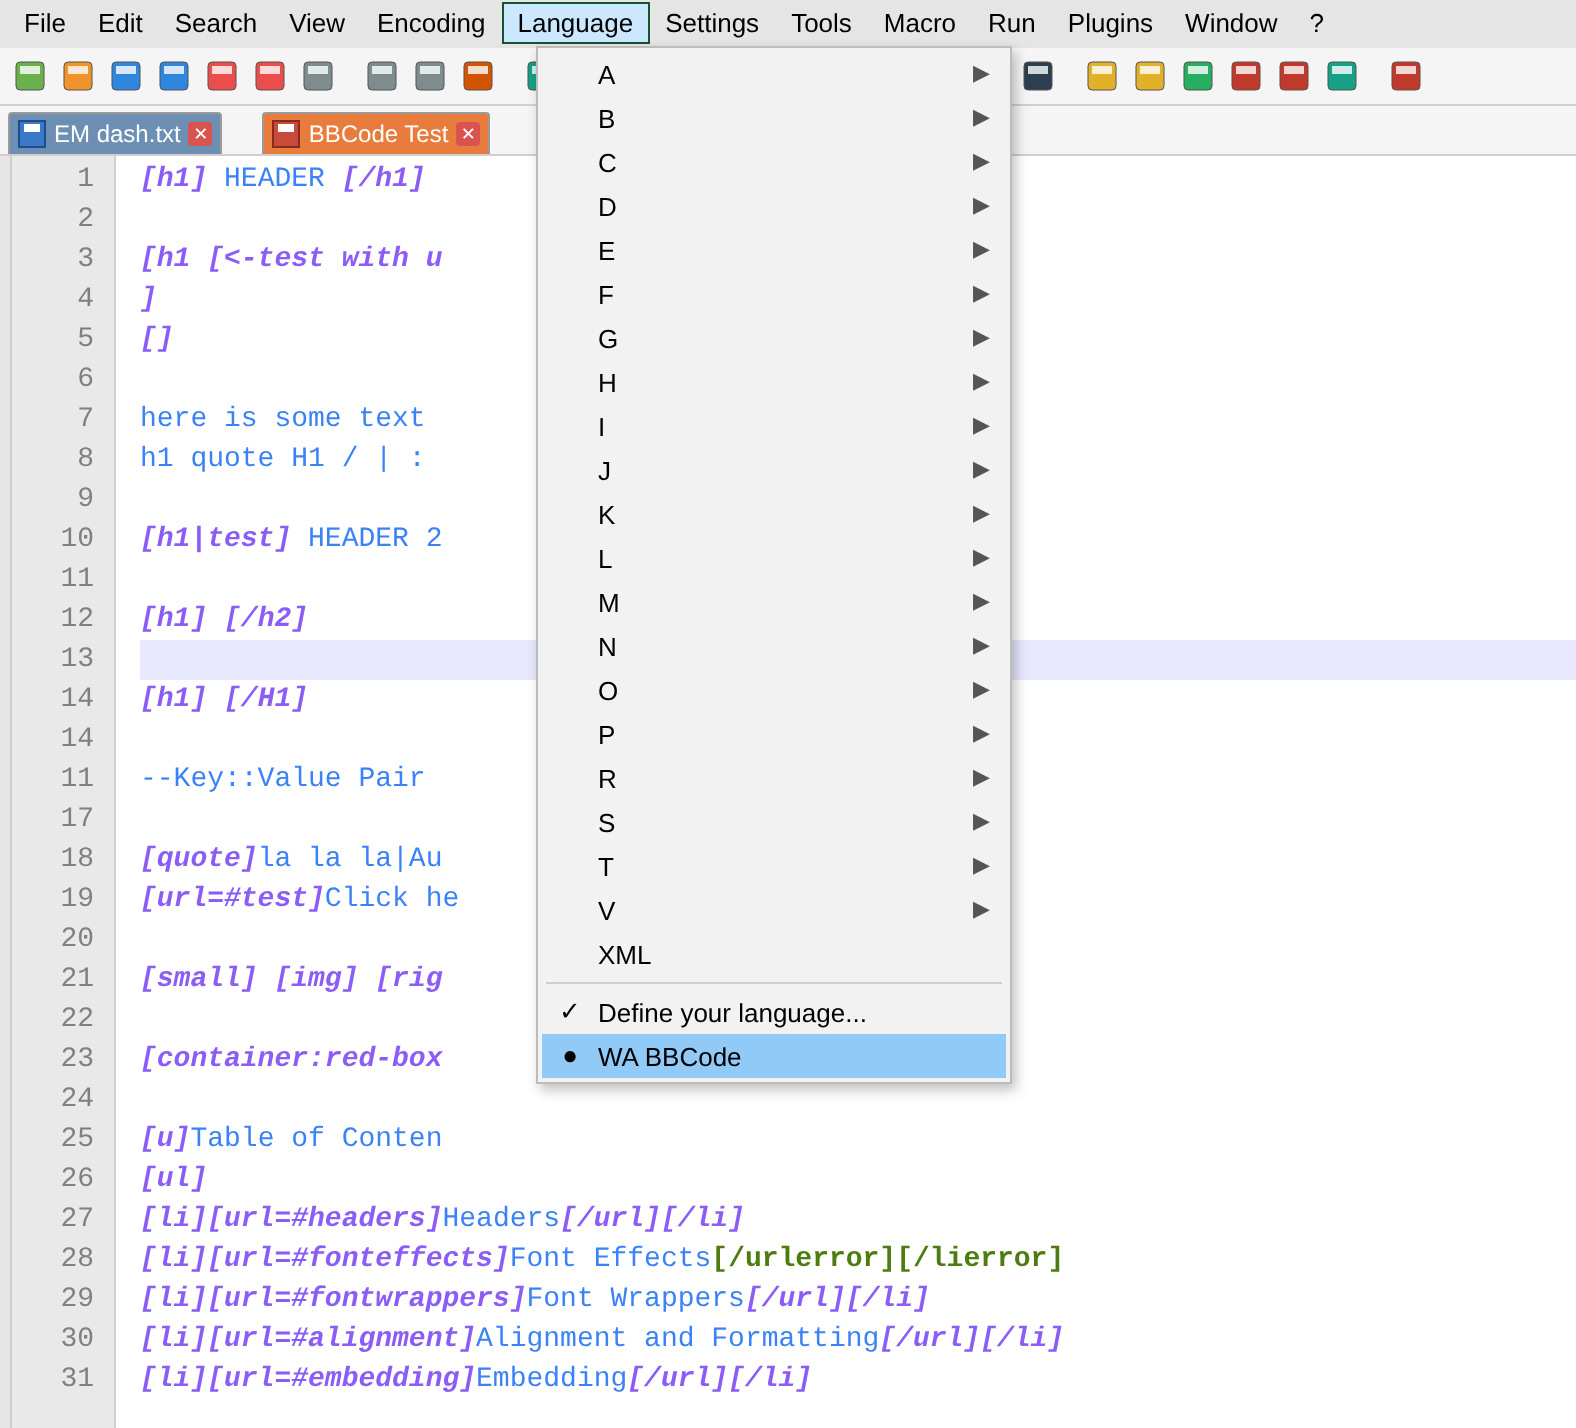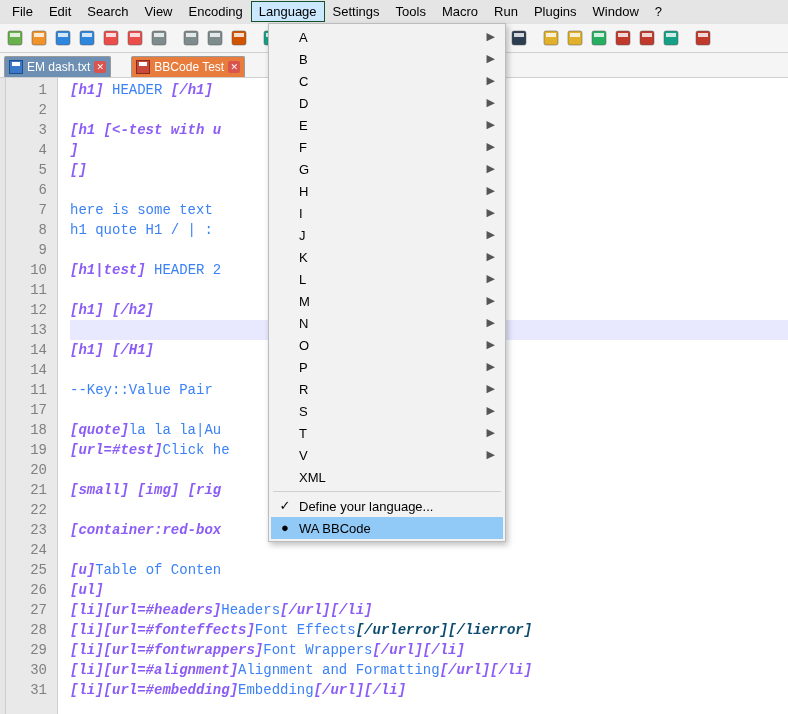--- a/index.html
+++ b/index.html
@@ -109,21 +109,21 @@
   }
   .gutter div, .code .line { height: 20px; line-height: 20px; }
   .code {
     flex: 1;
     padding: 2px 0 2px 12px;
     white-space: pre;
     position: relative;
   }
   .code .line.current { background: #e8e8ff; }
   .tk-tag { color: #8b5cf6; font-weight: bold; font-style: italic; }
-  .tk-err { color: #0c4a6e; font-weight: bold; font-style: italic; }
+  .tk-err { color: #4d7c0f; font-weight: bold; }
   .tk-txt { color: #3b82f6; }
   
   .dropdown {
     position: absolute;
     left: 268px;
     top: 23px;
     width: 238px;
     background: #f2f2f2;
     border: 1px solid #bcbcbc;
     box-shadow: 2px 3px 6px rgba(0,0,0,0.25);

